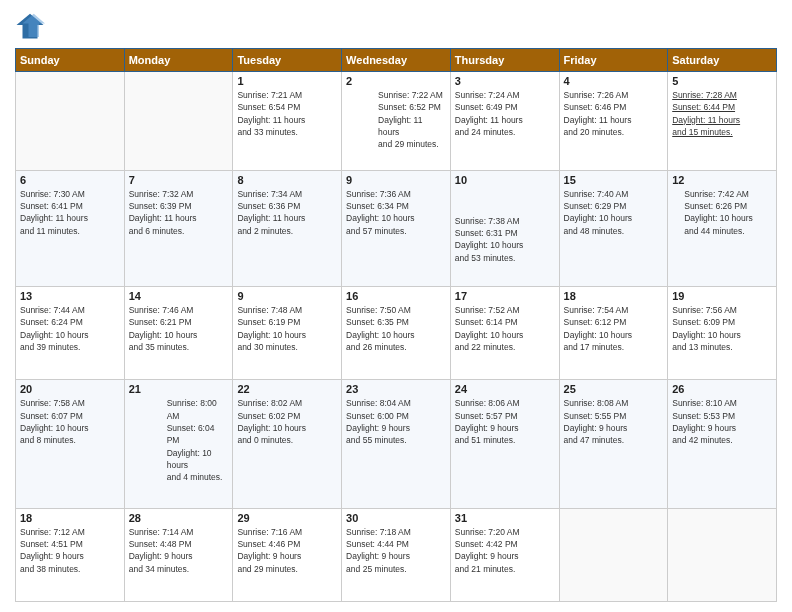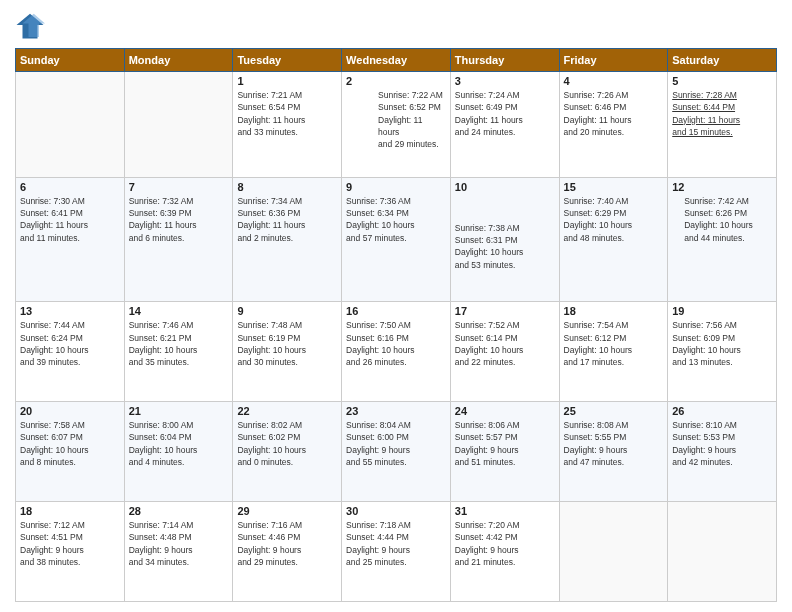--- a/index.html
+++ b/index.html
@@ -240,21 +240,21 @@
           <td>
             <span class="day-num">9</span>
             <div class="day-info" style="white-space: pre-line;">Sunrise: 7:48 AM
 Sunset: 6:19 PM
 Daylight: 10 hours
 and 30 minutes.</div>
           </td>
           <td>
             <span class="day-num">16</span>
             <div class="day-info" style="white-space: pre-line;">Sunrise: 7:50 AM
-Sunset: 6:16 PM
+Sunset: 6:35 PM
 Daylight: 10 hours
 and 26 minutes.</div>
           </td>
           <td>
             <span class="day-num">17</span>
             <div class="day-info" style="white-space: pre-line;">Sunrise: 7:52 AM
 Sunset: 6:14 PM
 Daylight: 10 hours
 and 22 minutes.</div>
           </td>
@@ -276,21 +276,21 @@
         <tr>
           <td>
             <span class="day-num">20</span>
             <div class="day-info" style="white-space: pre-line;">Sunrise: 7:58 AM
 Sunset: 6:07 PM
 Daylight: 10 hours
 and 8 minutes.</div>
           </td>
           <td>
             <span class="day-num">21</span>
-            <div class="day-info" style="white-space: pre-line;">Sunrise: 8:00 AM
+            <div class="day-info" style="white-space: pre-line; margin-left: 38px;">Sunrise: 8:00 AM
 Sunset: 6:04 PM
 Daylight: 10 hours
 and 4 minutes.</div>
           </td>
           <td>
             <span class="day-num">22</span>
             <div class="day-info" style="white-space: pre-line;">Sunrise: 8:02 AM
 Sunset: 6:02 PM
 Daylight: 10 hours
 and 0 minutes.</div>

